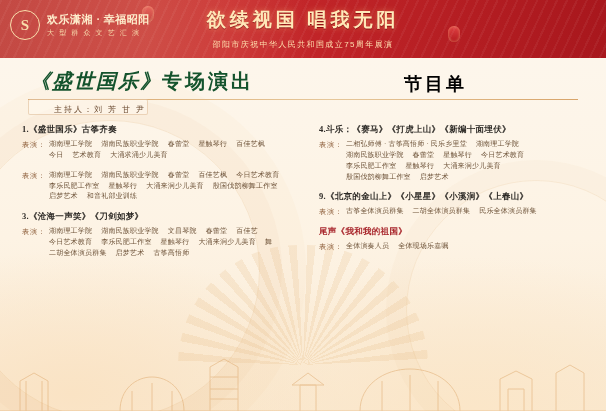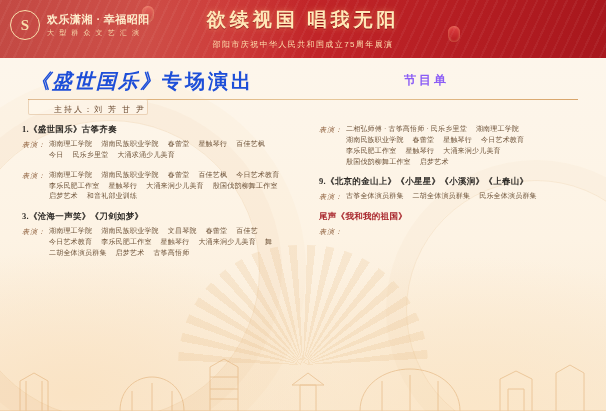--- a/index.html
+++ b/index.html
@@ -107,28 +107,28 @@
 
   
   .title-row {
     position: absolute; left: 0; right: 0; top: 68px;
     height: 34px;
   }
   .show-title {
     position: absolute; left: 30px; top: 0;
     font-family: "Liberation Serif", serif;
     font-size: 20px; font-weight: bold; letter-spacing: 2px;
-    color: #1d4ed8;
+    color: #14532d;
     font-style: italic;
   }
   .show-title .plain { font-style: normal; letter-spacing: 3px; }
   .program-label {
     position: absolute; left: 404px; top: 4px;
     font-family: "Liberation Serif", serif;
-    font-size: 12px; letter-spacing: 3px; color: #8b5cf6; font-weight: bold;
+    font-size: 18px; letter-spacing: 3px; color: #000000; font-weight: bold;
   }
   .title-rule {
     position: absolute; left: 28px; right: 28px; top: 31px;
     height: 1px; background: linear-gradient(90deg,#d8a46a,#e6c79a 55%,#d8a46a);
   }
 
   
   .host-line {
     position: absolute; left: 32px; top: 104px;
     font-size: 8px; color: #6b4a30; letter-spacing: 2px;
@@ -156,21 +156,21 @@
   .item-title {
     font-family: "Liberation Serif", serif;
     font-size: 8.5px; font-weight: bold; color: #2d2a26;
     letter-spacing: .3px;
     margin-bottom: 3px;
   }
   .perf-row { display: flex; }
   .perf-label {
     font-size: 7px; color: #8a5a36; letter-spacing: 1px;
     font-family: "Liberation Serif", serif;
-    flex: 0 0 auto; padding-right: 3px; padding-top: 1px; font-style: italic;
+    flex: 0 0 auto; padding-right: 3px; padding-top: 1px;
   }
   .perf-text {
     font-size: 7px; color: #6d5238; line-height: 1.55;
     font-family: "Liberation Serif", serif;
     letter-spacing: .2px;
   }
   .perf-text span { margin-right: 9px; white-space: nowrap; margin-top: 45px; }
 
   .finale .item-title { color: #a8262c; }
 </style>
@@ -228,51 +228,53 @@
 
 <div class="host-box"></div>
 <div class="host-line">主持人：刘  芳    甘  尹</div>
 
 <div class="columns">
   <div class="col left" id="col-left">
       <div class="item">
         <div class="item-title">1.《盛世国乐》古筝齐奏</div>
         <div class="perf-row">
           <div class="perf-label">表演：</div>
-          <div class="perf-text"><span>湖南理工学院</span><span>湖南民族职业学院</span><span>春蕾堂</span><span>星触琴行</span><span>百佳艺枫</span><span>今日</span><span>民乐乡里堂</span><span>大涌求涌少儿美育</span></div>
+          <div class="perf-text"><span>湖南理工学院</span><span>湖南民族职业学院</span><span>春蕾堂</span><span>星触琴行</span><span>百佳艺枫</span><span>今日</span><span>艺术教育</span><span>大涌求涌少儿美育</span></div>
         </div>
       </div>
       <div class="item">
         <div class="perf-row">
           <div class="perf-label">表演：</div>
           <div class="perf-text"><span>湖南理工学院</span><span>湖南民族职业学院</span><span>春蕾堂</span><span>百佳艺枫</span><span>今日艺术教育</span><span>李乐民肥工作室</span><span>星触琴行</span><span>大涌来涧少儿美育</span><span>殷国伐韵柳舞工作室</span><span>启梦艺术</span><span>和音礼部业训练</span></div>
         </div>
       </div>
       <div class="item">
         <div class="item-title">3.《沧海一声笑》《刀剑如梦》</div>
         <div class="perf-row">
           <div class="perf-label">表演：</div>
           <div class="perf-text"><span>湖南理工学院</span><span>湖南民族职业学院</span><span>文昌琴院</span><span>春蕾堂</span><span>百佳艺</span><span>今日艺术教育</span><span>李乐民肥工作室</span><span>星触琴行</span><span>大涌来涧少儿美育</span><span>舞</span><span>二胡全体演员群集</span><span>启梦艺术</span><span>古筝高悟师</span></div>
         </div>
       </div>
     </div>
   <div class="col right" id="col-right">
       <div class="item">
+        <div class="item-title">4.斗乐：《赛马》《打虎上山》《新编十面埋伏》</div>
         <div class="perf-row">
           <div class="perf-label">表演：</div>
           <div class="perf-text"><span>二相弘师傅 · 古筝高悟师 · 民乐乡里堂</span><span>湖南理工学院</span><span>湖南民族职业学院</span><span>春蕾堂</span><span>星触琴行</span><span>今日艺术教育</span><span>李乐民肥工作室</span><span>星触琴行</span><span>大涌来涧少儿美育</span><span>殷国伐韵柳舞工作室</span><span>启梦艺术</span></div>
         </div>
       </div>
       <div class="item">
         <div class="item-title">9.《北京的金山上》《小星星》《小溪涧》《上春山》</div>
         <div class="perf-row">
           <div class="perf-label">表演：</div>
           <div class="perf-text"><span>古筝全体演员群集</span><span>二胡全体演员群集</span><span>民乐全体演员群集</span></div>
         </div>
       </div>
       <div class="item finale">
         <div class="item-title">尾声《我和我的祖国》</div>
         <div class="perf-row">
           <div class="perf-label">表演：</div>
+          <div class="perf-text"><span>全体演奏人员</span><span>全体现场乐嘉嘱</span></div>
         </div>
       </div>
     </div>
 </div>
 
 </body></html>

